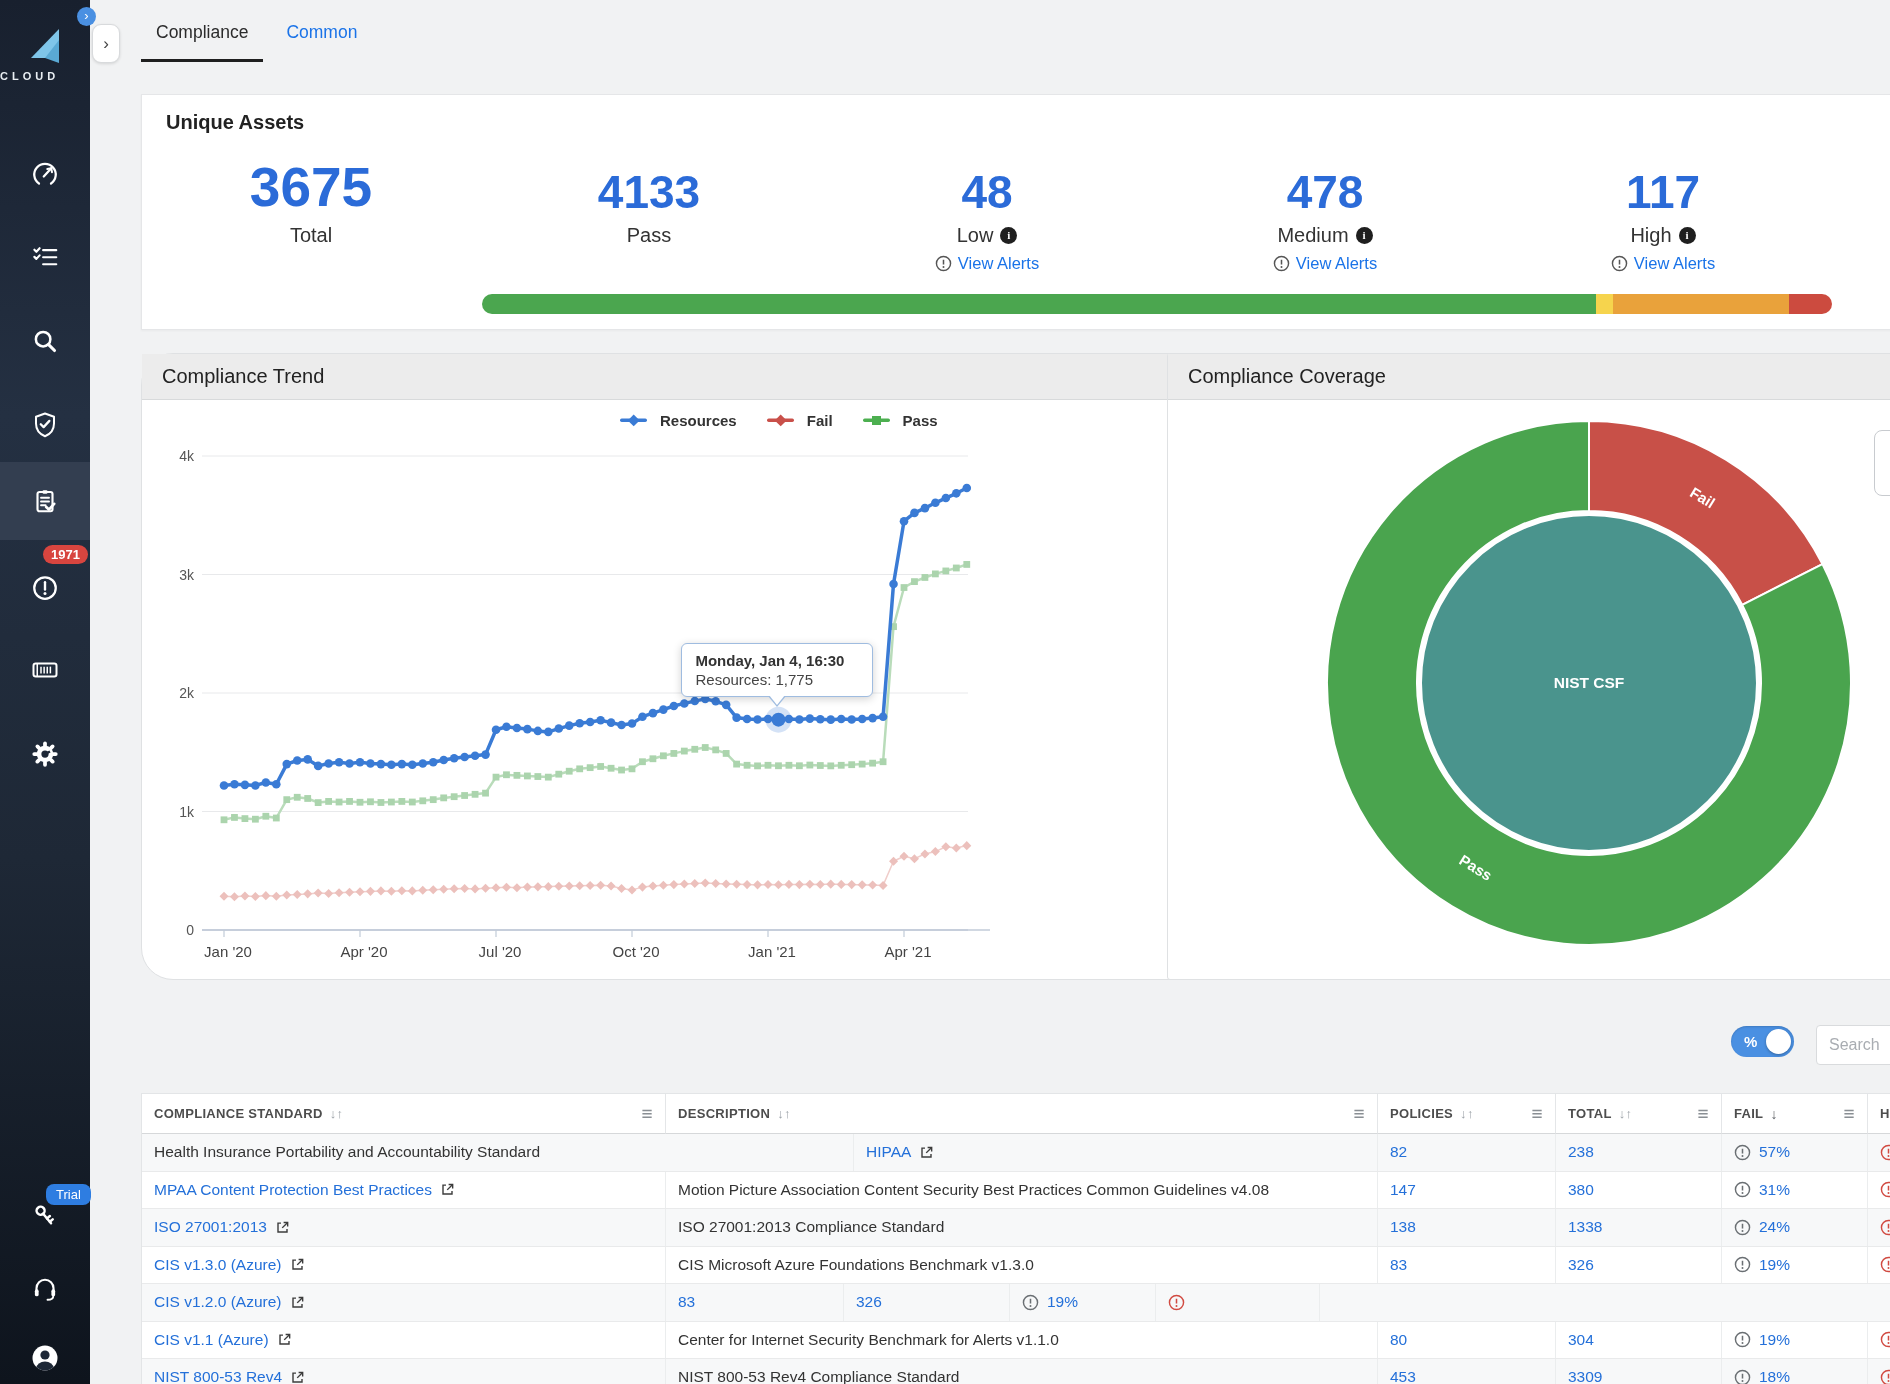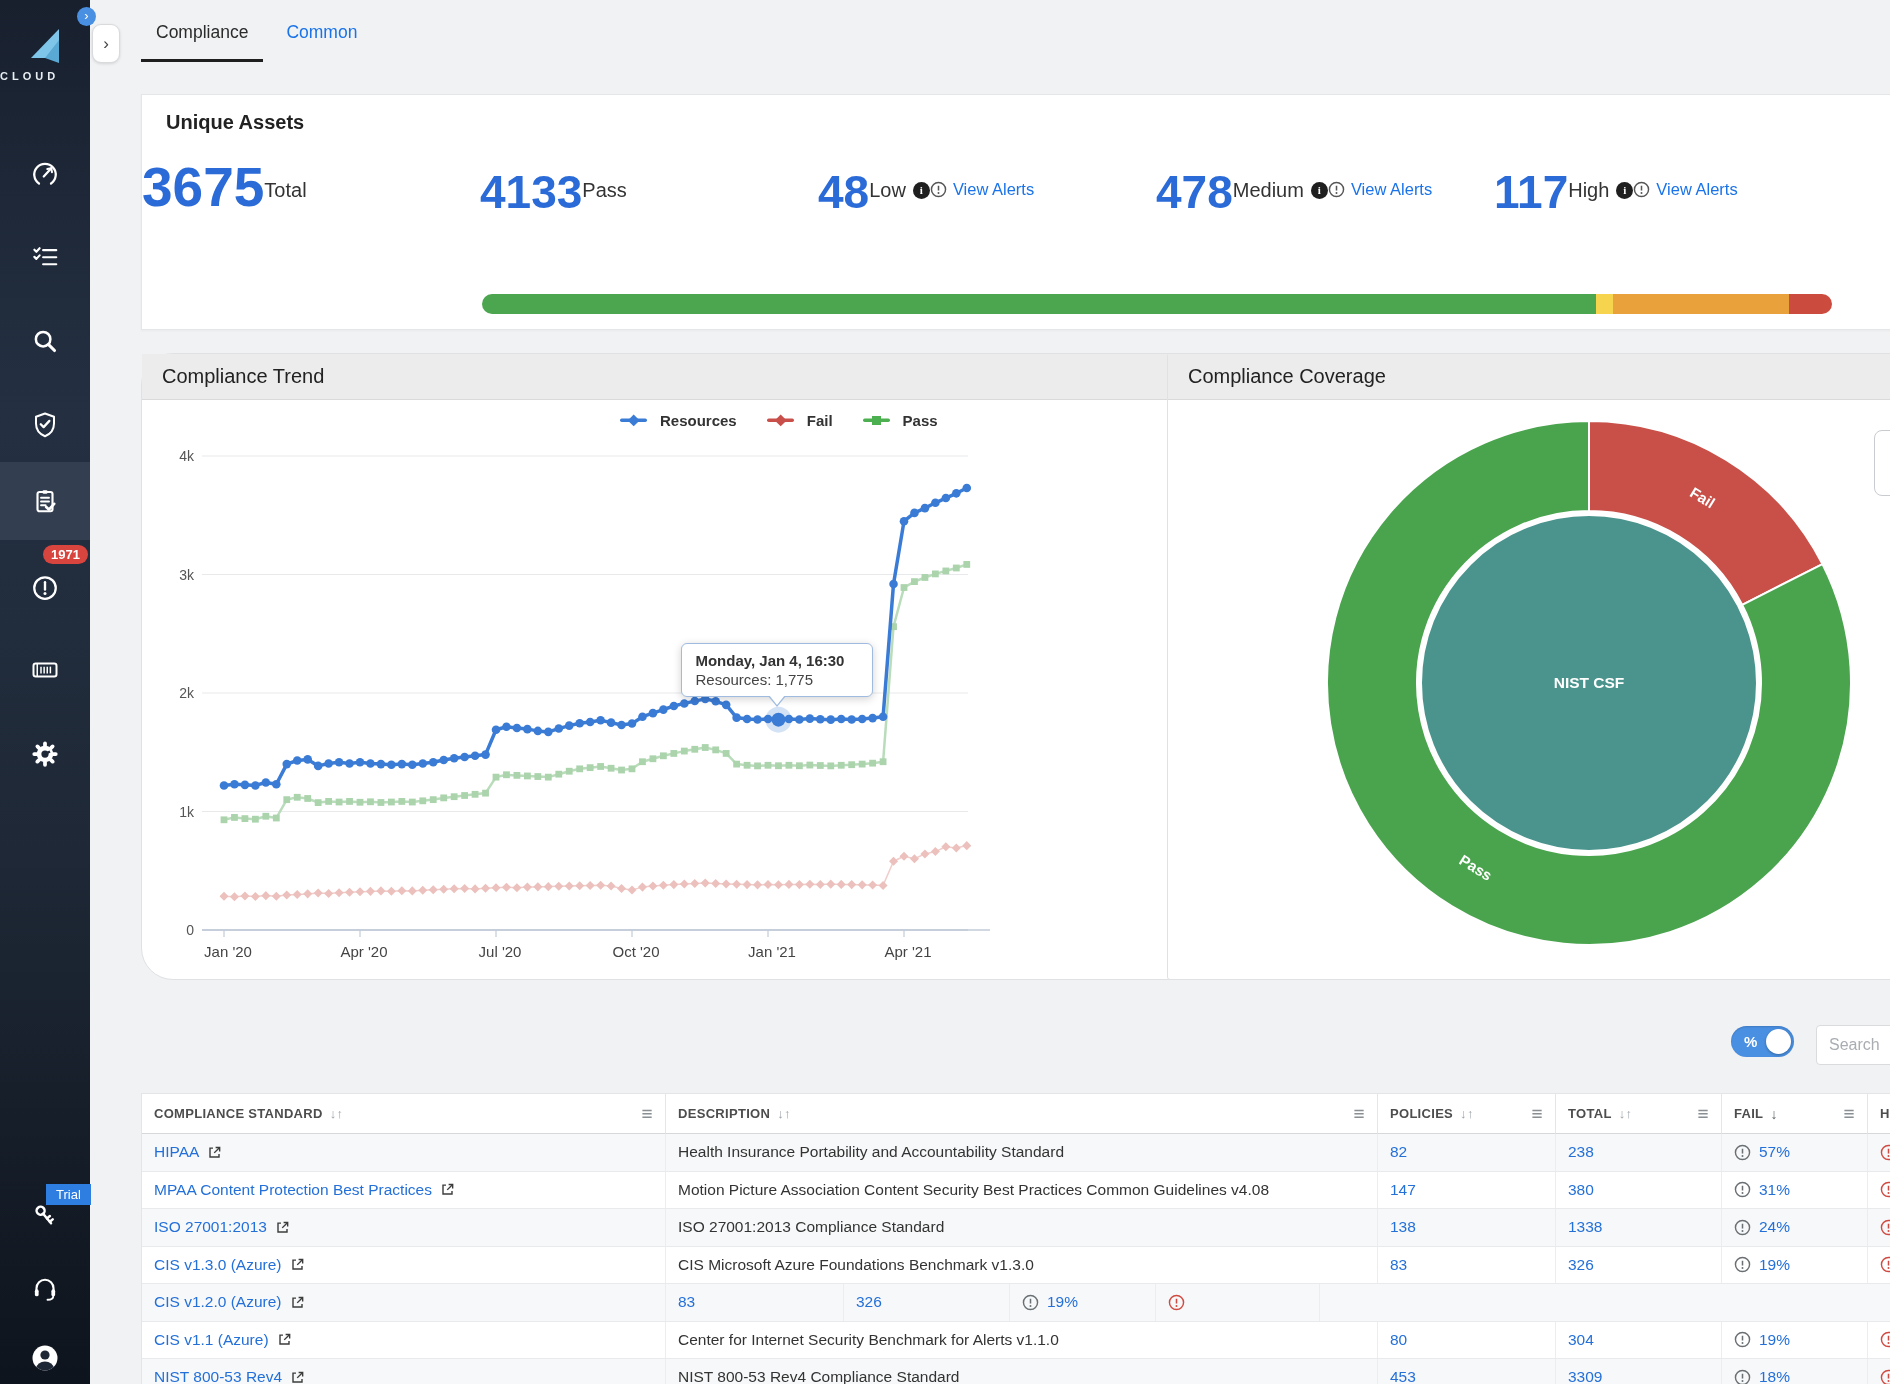--- a/index.html
+++ b/index.html
@@ -9,39 +9,39 @@
   
   .sidebar { position:absolute; left:0; top:0; width:90px; height:1384px;
     background:linear-gradient(180deg,#18202e 0%,#243042 30%,#1e2836 62%,#0e141d 100%); z-index:5; }
   .logo { position:absolute; left:0; top:28px; width:90px; }
   .logo-text { display:block; margin-top:6px; color:#e9eef3; font-size:11px; font-weight:bold; letter-spacing:4px; }
   .nav-item { position:absolute; left:0; width:90px; height:52px; display:flex; align-items:center; justify-content:center; cursor:pointer; }
   .nav-item.active { background:#333e50; height:78px; }
   .badge-count { position:absolute; left:43px; top:545px; background:#d8453f; color:#fff; font-size:13px; font-weight:bold;
     padding:2px 8px; border-radius:10px; z-index:6; }
   .badge-trial { position:absolute; left:46px; top:1184px; background:#2e7de1; color:#fff; font-size:13px;
-    padding:3px 10px; border-radius:0; z-index:7; }
+    padding:3px 10px; border-radius:8px; z-index:7; }
   .expand-dot { position:absolute; left:77px; top:7px; width:19px; height:19px; border-radius:50%; background:#4a90e2;
     color:#fff; font-size:13px; line-height:17px; text-align:center; z-index:8; cursor:pointer; }
   .expand-btn { position:absolute; left:92px; top:24px; width:28px; height:39px; background:#fff; border:1px solid #d8dadc;
     border-radius:9px; box-shadow:0 1px 3px rgba(0,0,0,.12); color:#444; font-size:17px; z-index:8;
     display:flex; align-items:center; justify-content:center; cursor:pointer; }
 
   
   .tabs { position:absolute; left:141px; top:12px; display:flex; gap:8px; }
   .tab { padding:10px 15px 16px 15px; font-size:17.5px; cursor:pointer; }
   .tab.active { color:#2b2b2b; border-bottom:3px solid #1f1f1f; }
   .tab.inactive { color:#1a73e8; }
 
   
   .assets-card { position:absolute; left:141px; top:94px; width:1800px; height:236px; background:#fff;
     border:1px solid #e5e6e8; box-shadow:0 1px 2px rgba(0,0,0,.04); }
   .assets-title { position:absolute; left:24px; top:16px; font-size:20px; font-weight:600; color:#222; }
   .stats { position:absolute; left:0; top:62px; width:1690px; display:flex; }
-  .stat { flex:1; display:flex; flex-direction:row; align-items:center; }
+  .stat { flex:1; display:flex; flex-direction:column; align-items:center; }
   .stat-num { height:58px; display:flex; align-items:flex-end; font-weight:bold; color:#2b6bd8; font-size:46px; line-height:1; }
   .stat-num.big { font-size:55px; }
   .stat-label { margin-top:9px; font-size:20px; color:#333; display:flex; align-items:center; gap:7px; }
   .info-i { display:inline-block; width:17px; height:17px; border-radius:50%; background:#1f1f1f; color:#fff;
     font-size:11px; font-weight:bold; text-align:center; line-height:17px; font-family:"Liberation Serif",serif; cursor:pointer; }
   .view-alerts { margin-top:7px; display:flex; align-items:center; gap:6px; color:#1a73e8; font-size:16.5px; cursor:pointer; }
   .progress-bar { position:absolute; left:340px; top:199px; width:1350px; height:20px; border-radius:10px; overflow:hidden; display:flex; }
   .progress-bar .seg { height:100%; }
 
   
@@ -613,30 +613,30 @@
           <span>FAIL</span>
           <span class="sort-down">↓</span>
           <span class="filter-ic">≡</span>
         </div>
         <div class="th" style="width: 164px;">
           <span>H</span>
         </div>
       </div>
     <div id="tbody">
         <div class="tr odd">
+          <div class="td" style="width:712px">
+            <span class="desc-text">Health Insurance Portability and Accountability Standard</span>
+          </div>
           <div class="td" style="width:524px">
             <a class="std-link">HIPAA</a>
             <svg width="15" height="15" viewBox="0 0 16 16">
               <path d="M6.4 3.3 H3.2 V12.8 H12.8 V9.6" fill="none" stroke="#3c3c3c" stroke-width="1.5"></path>
               <path d="M9.2 2.7 h4.3 V7" fill="none" stroke="#3c3c3c" stroke-width="1.5"></path>
               <path d="M13.2 2.9 L7.7 8.4" stroke="#3c3c3c" stroke-width="1.5"></path>
             </svg>
-          </div>
-          <div class="td" style="width:712px">
-            <span class="desc-text">Health Insurance Portability and Accountability Standard</span>
           </div>
           <div class="td" style="width:178px">
             <a class="num-link">82</a>
           </div>
           <div class="td" style="width:166px">
             <a class="num-link">238</a>
           </div>
           <div class="td" style="width:146px">
             <svg width="17" height="17" viewBox="0 0 20 20">
               <circle cx="10" cy="10" r="8.3" fill="none" stroke="#6a6f73" stroke-width="1.7"></circle>

